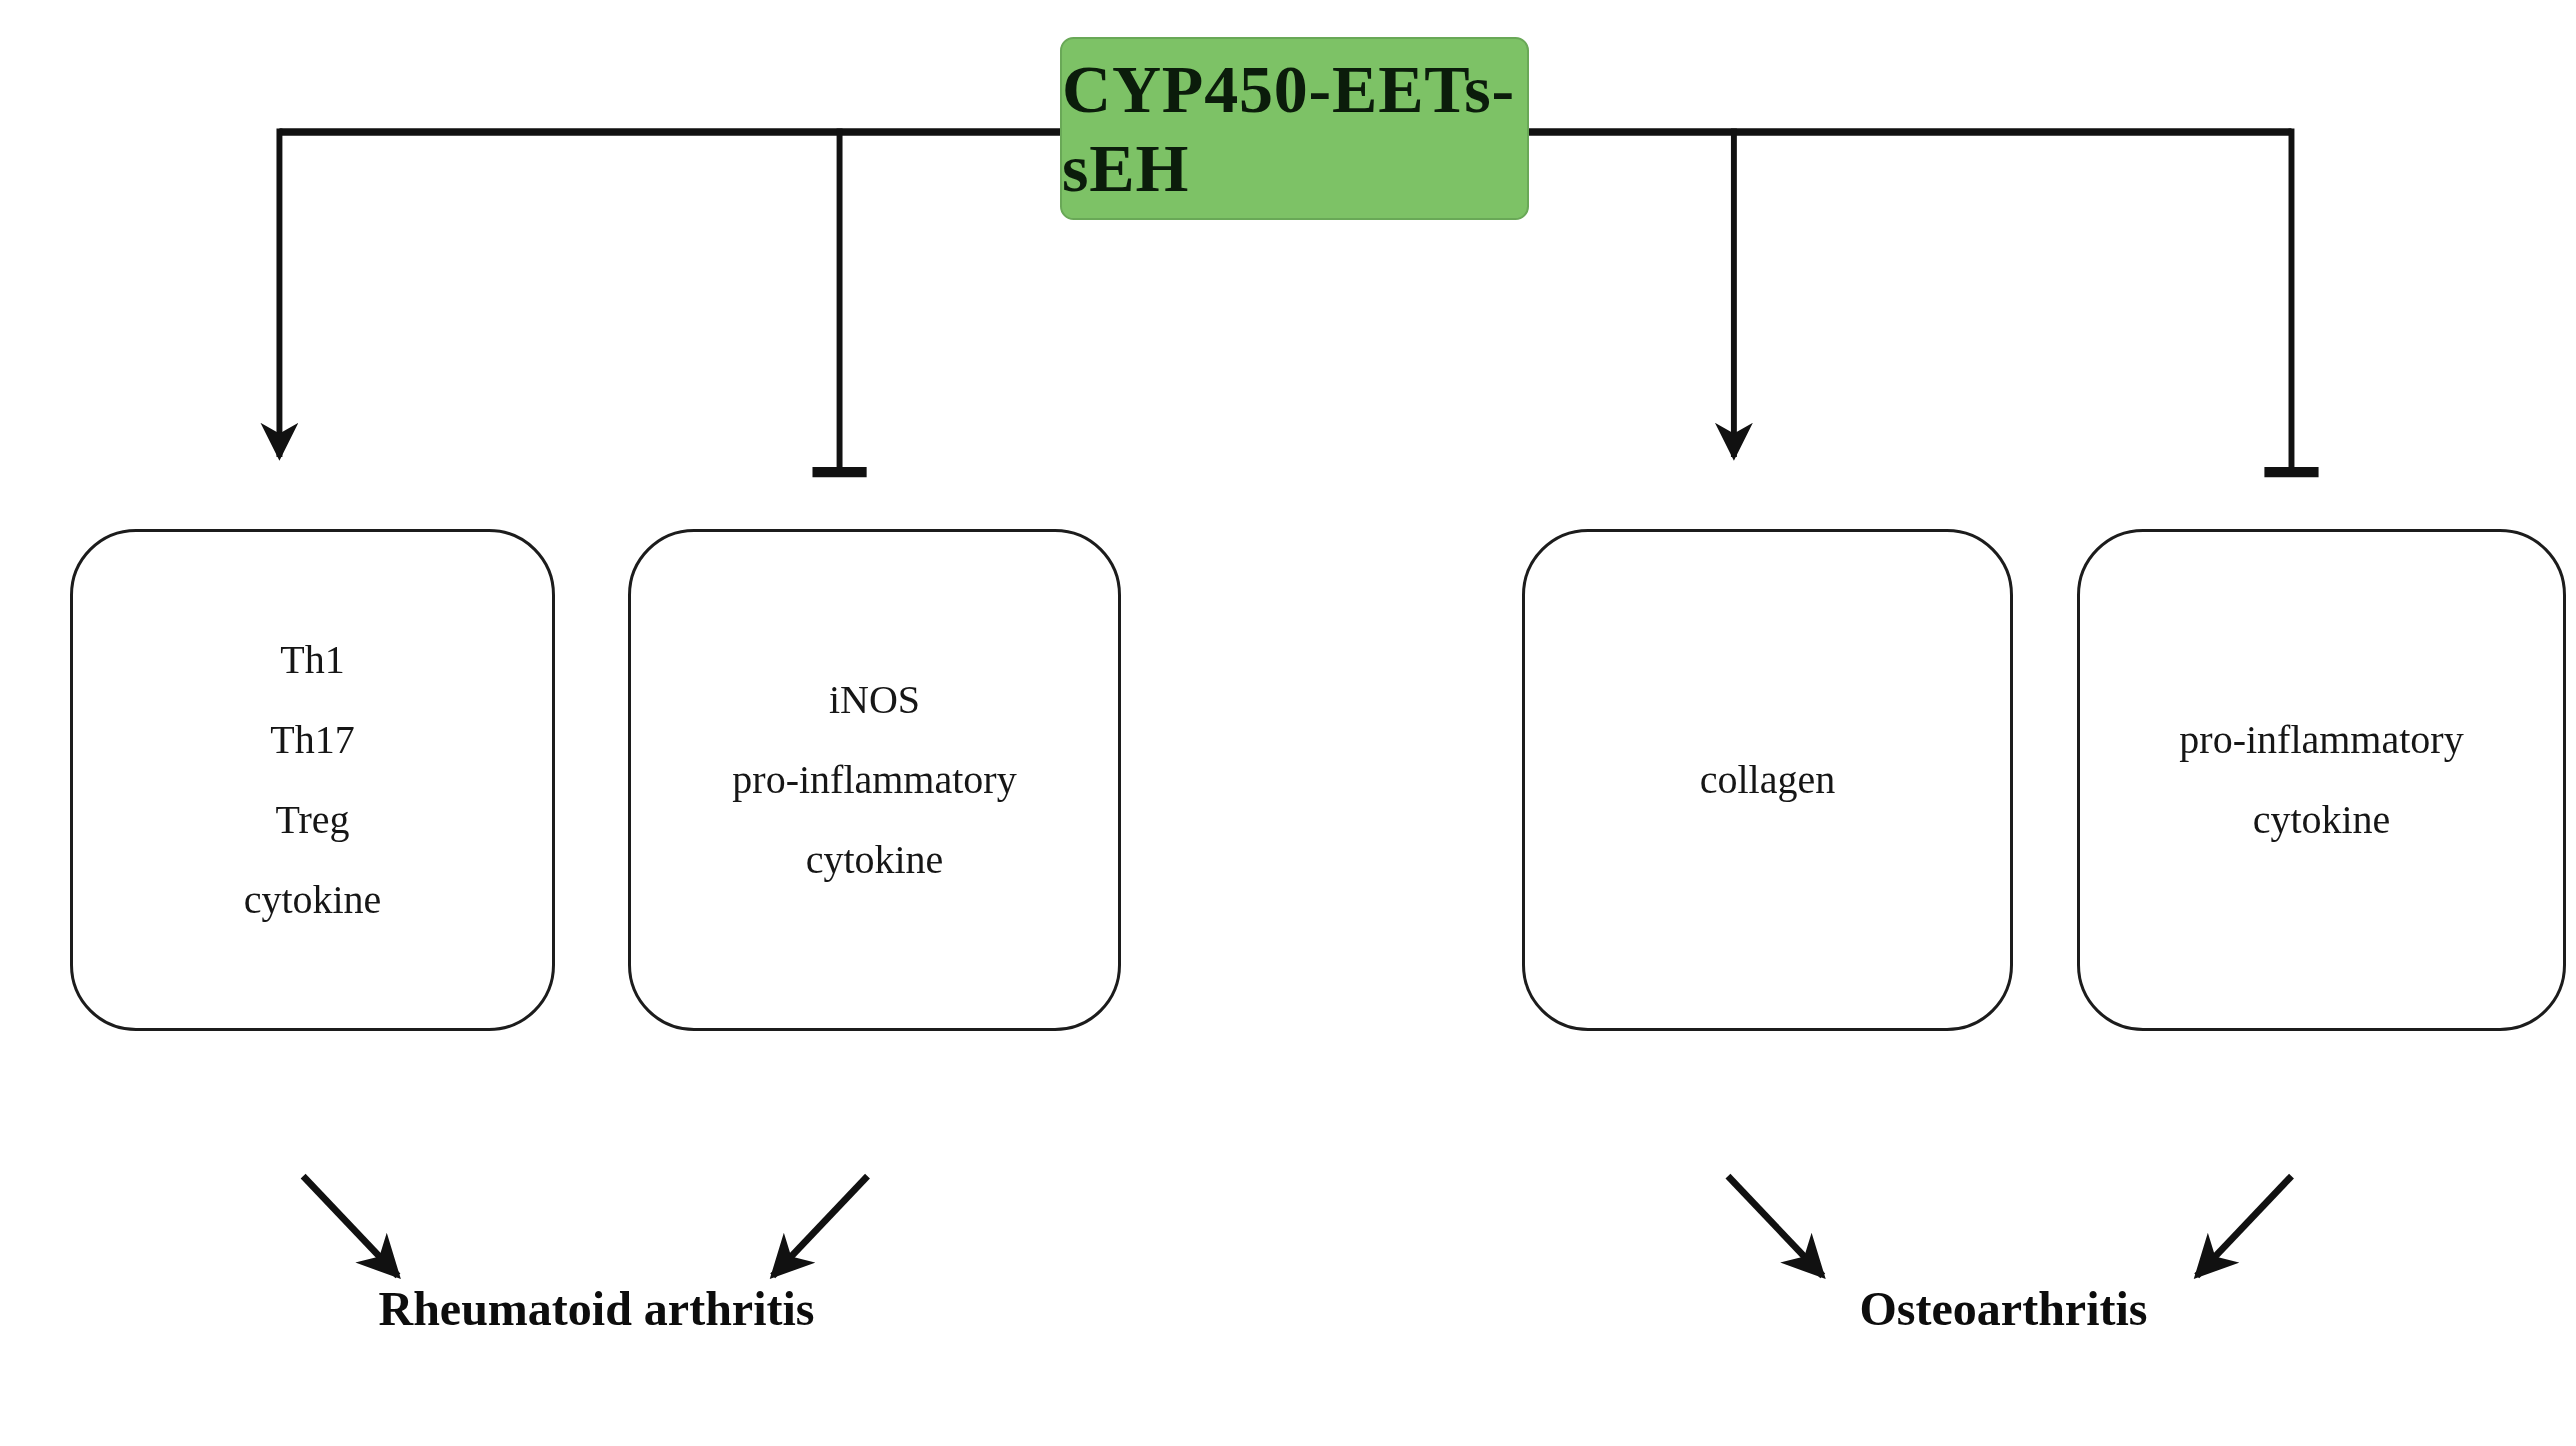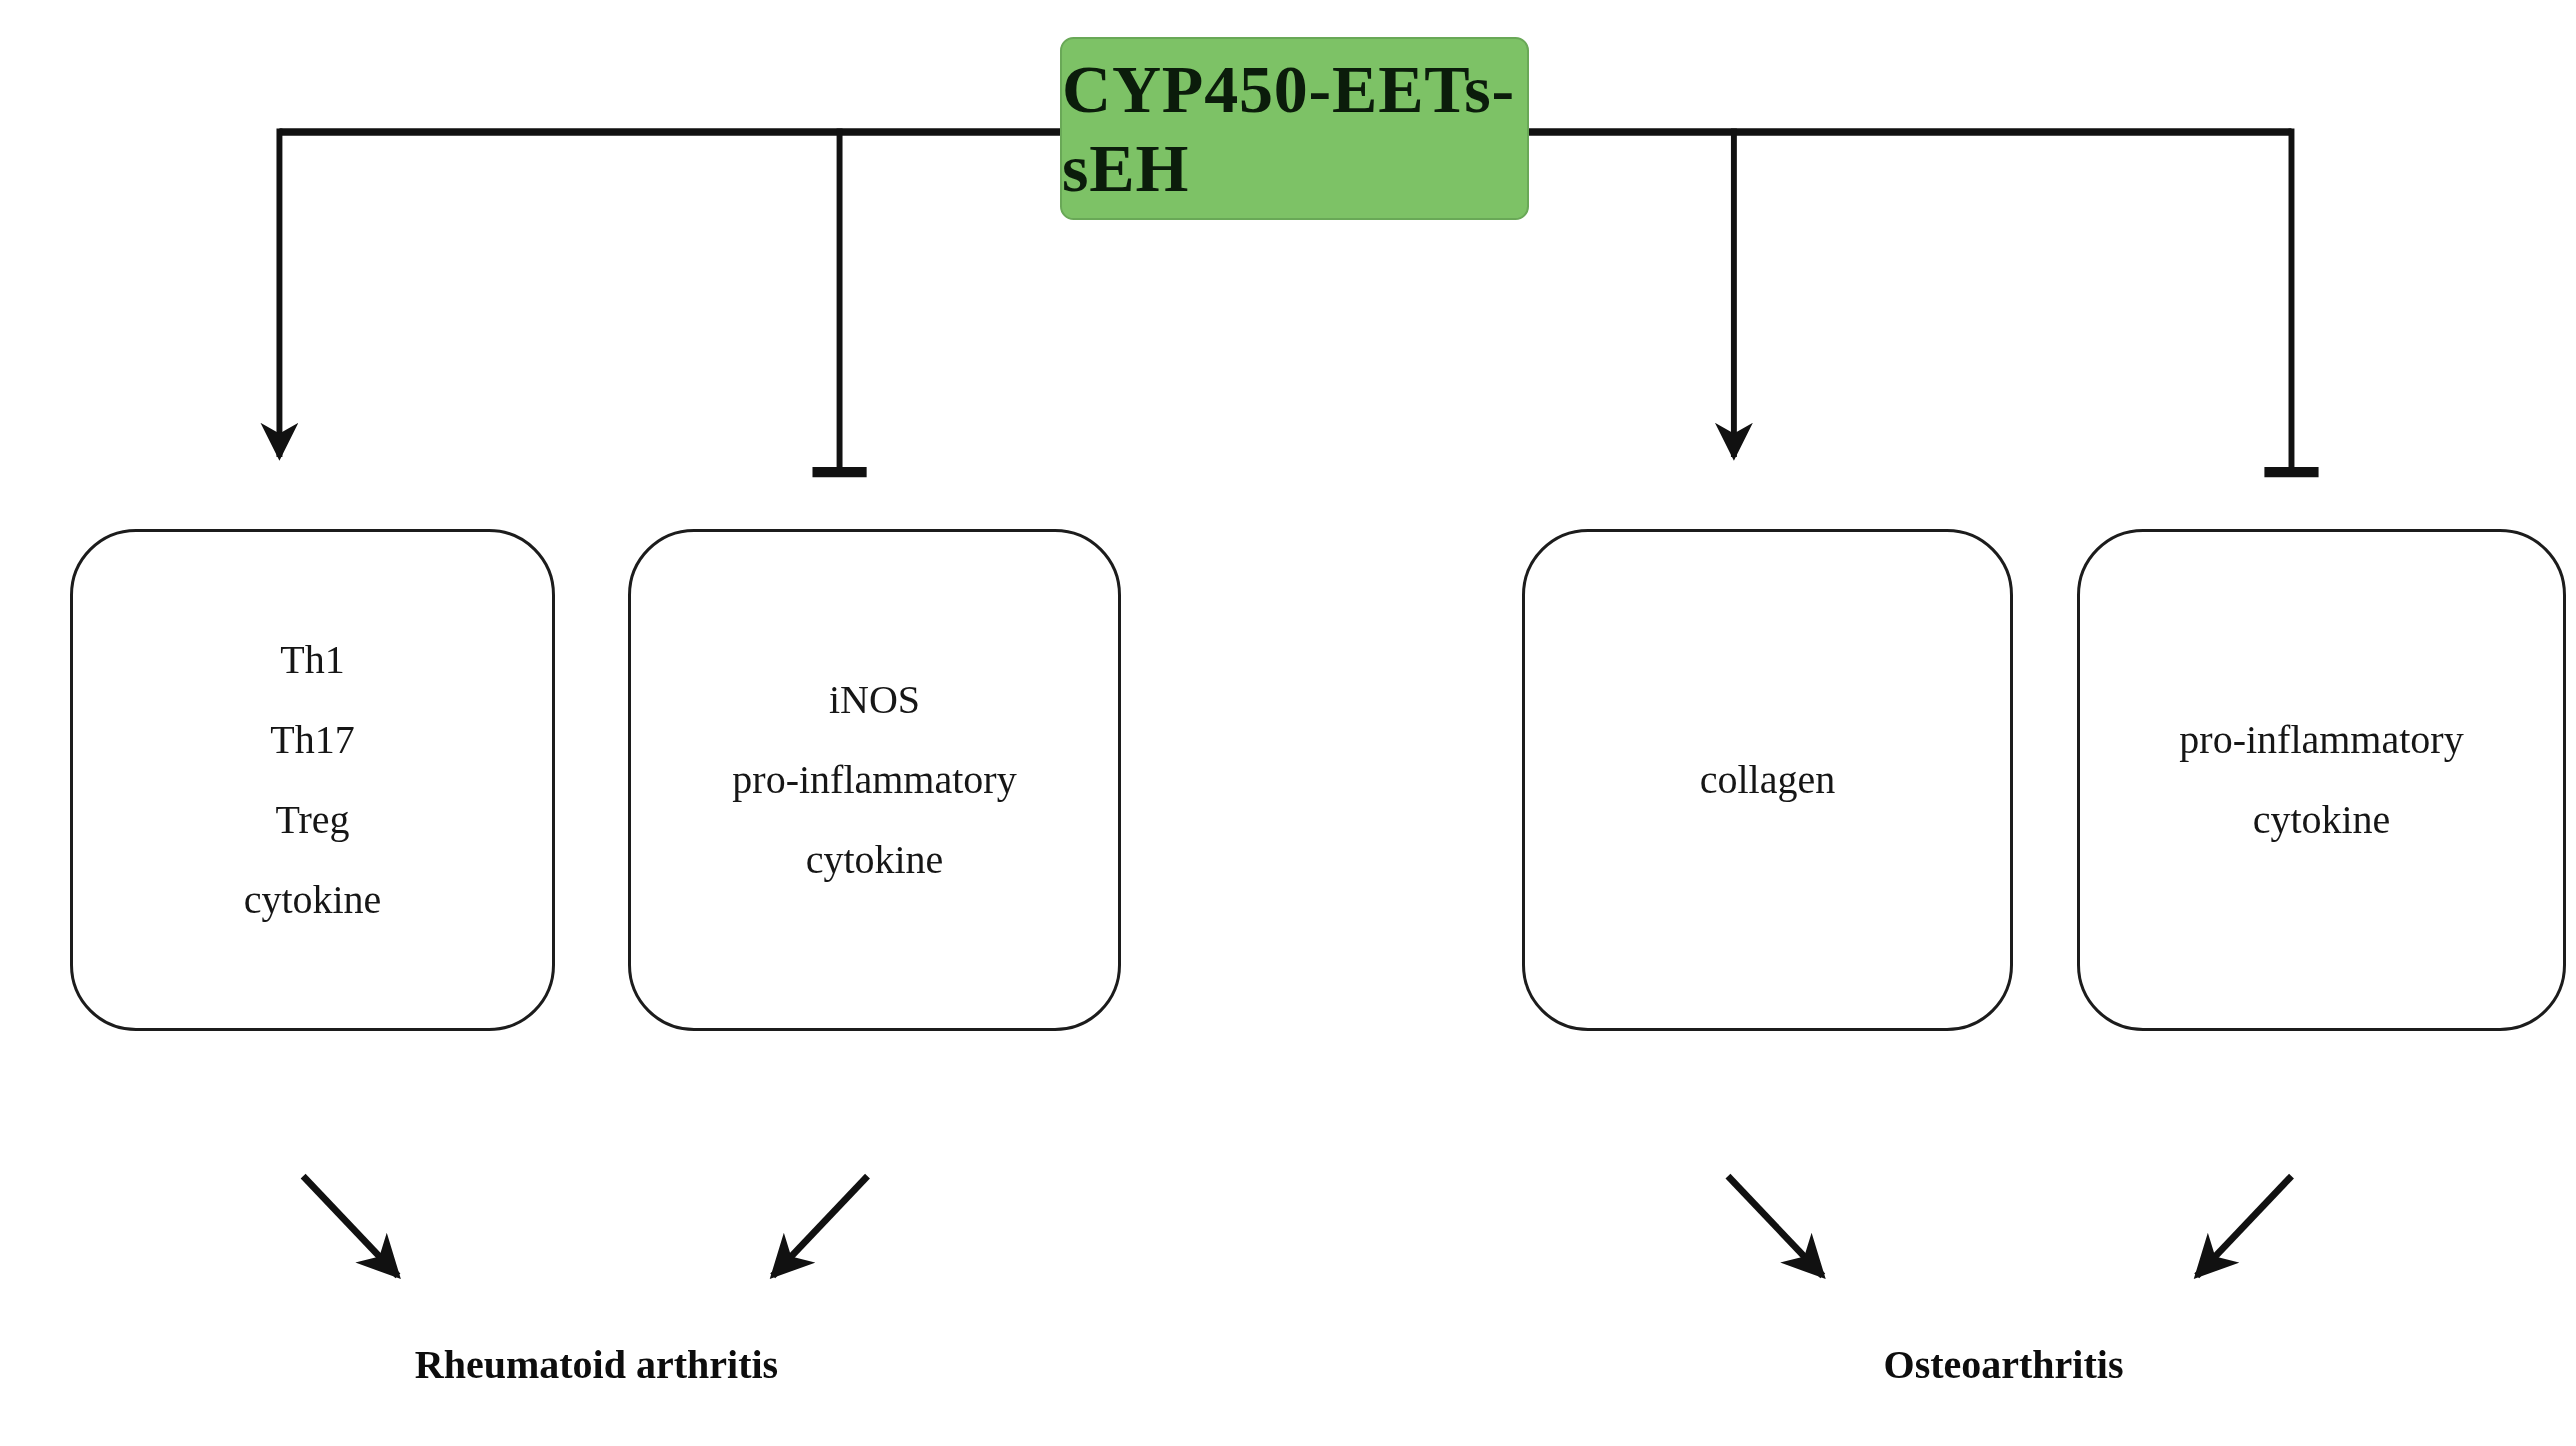--- a/index.html
+++ b/index.html
@@ -24,22 +24,22 @@
     border:3.4px solid var(--box-border);border-radius:66px;
     display:flex;flex-direction:column;align-items:center;justify-content:center;
     font-size:40px;color:#161616;text-align:center;margin-left:28px;
   }
   .term-box .bline{line-height:80px;white-space:nowrap;}
   #box-1{left:42px; top:529px;width:479px;height:496px;}
   #box-2{left:600px;top:529px;width:487px;height:496px;}
   #box-3{left:1494px;top:529px;width:485px;height:496px;}
   #box-4{left:2049px;top:529px;width:483px;height:496px;}
   .disease-label{
-    position:absolute;z-index:2;top:1341px;width:643px;
-    text-align:center;font-weight:bold;font-size:40px;color:#0d0d0d;
+    position:absolute;z-index:2;top:1281px;width:643px;
+    text-align:center;font-weight:bold;font-size:48px;color:#0d0d0d;
     white-space:nowrap;
   }
   #disease-left{left:275px;}
   #disease-right{left:1682px;}
 </style>
 </head>
 <body style="--node-fill: #7dc266; --node-text: #0b1c0b; --line: #111111; --box-border: #1c1c1c;">
 
 <div class="canvas">
 

